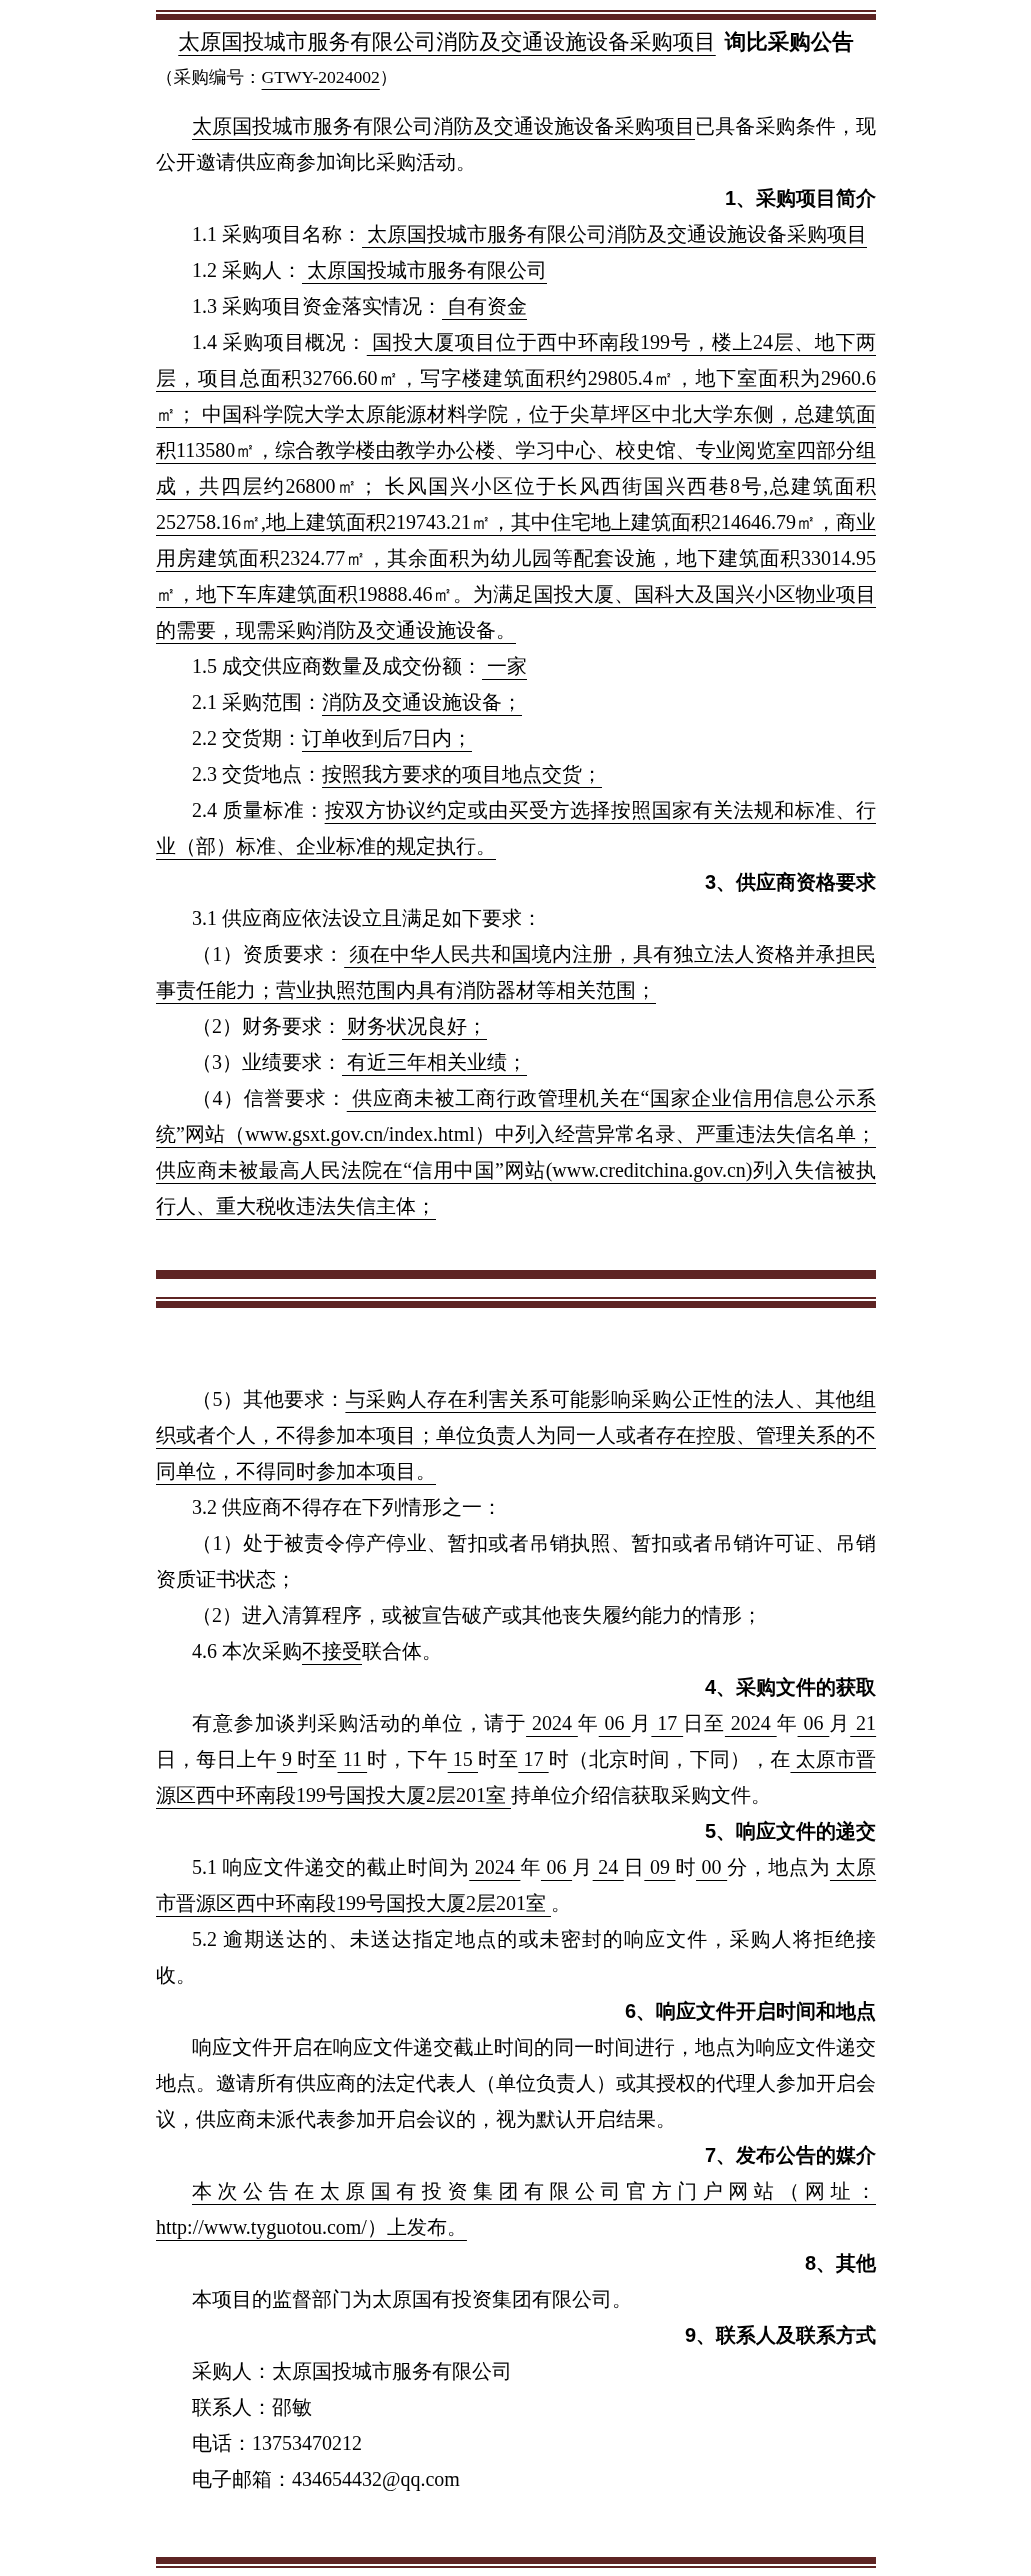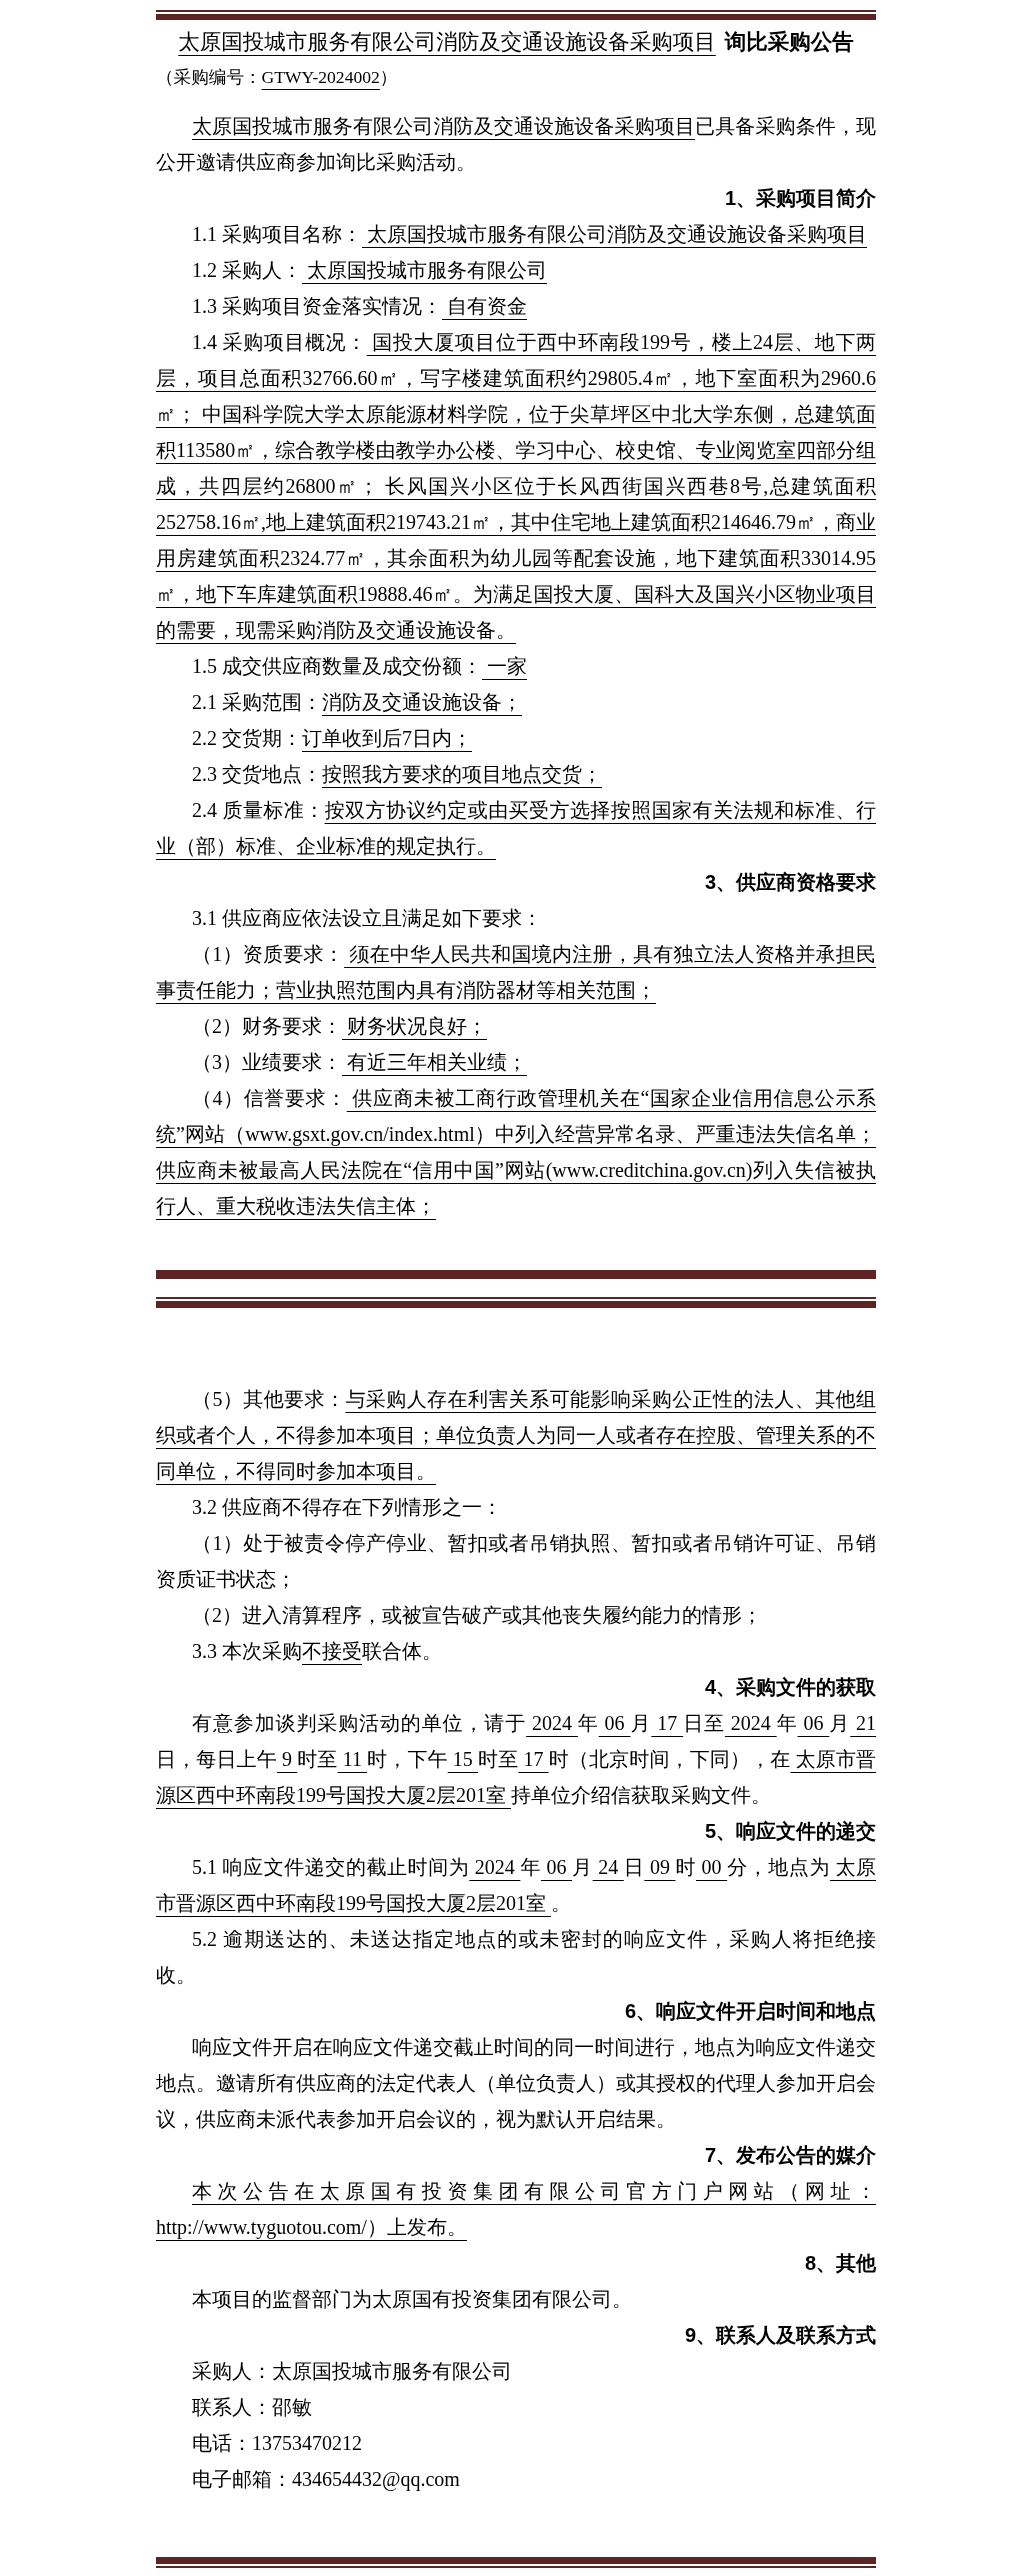--- a/index.html
+++ b/index.html
@@ -95,21 +95,21 @@
     <p class="indent"><span>（2）财务要求：</span><span class="u"> 财务状况良好； </span></p>
     <p class="indent"><span>（3）业绩要求：</span><span class="u"> 有近三年相关业绩； </span></p>
     <p class="indent"><span>（4）信誉要求：</span><span class="u"> 供应商未被工商行政管理机关在“国家企业信用信息公示系统”网站（www.gsxt.gov.cn/index.html）中列入经营异常名录、严重违法失信名单；供应商未被最高人民法院在“信用中国”网站(www.creditchina.gov.cn)列入失信被执行人、重大税收违法失信主体； </span></p>
   </div>
 
   <div class="content page2">
     <p class="indent"><span>（5）其他要求：</span><span class="u">与采购人存在利害关系可能影响采购公正性的法人、其他组织或者个人，不得参加本项目；单位负责人为同一人或者存在控股、管理关系的不同单位，不得同时参加本项目。 </span></p>
     <p class="indent"><span>3.2 供应商不得存在下列情形之一：</span></p>
     <p class="indent"><span>（1）处于被责令停产停业、暂扣或者吊销执照、暂扣或者吊销许可证、吊销资质证书状态；</span></p>
     <p class="indent"><span>（2）进入清算程序，或被宣告破产或其他丧失履约能力的情形；</span></p>
-    <p class="indent"><span>3.3 本次采购</span><span class="u">不接受</span><span>联合体。</span></p>
+    <p class="indent"><span>4.6 本次采购</span><span class="u">不接受</span><span>联合体。</span></p>
     <h2 class="sec">4、采购文件的获取</h2>
     <p class="indent"><span>有意参加谈判采购活动的单位，请于</span><span class="u"> 2024 </span><span>年</span><span class="u"> 06 </span><span>月</span><span class="u"> 17 </span><span>日至</span><span class="u"> 2024 </span><span>年</span><span class="u"> 06 </span><span>月</span><span class="u"> 21 </span><span>日，每日上午</span><span class="u"> 9 </span><span>时至</span><span class="u"> 11 </span><span>时，下午</span><span class="u"> 15 </span><span>时至</span><span class="u"> 17 </span><span>时（北京时间，下同），在</span><span class="u"> 太原市晋源区西中环南段199号国投大厦2层201室 </span><span>持单位介绍信获取采购文件。</span></p>
     <h2 class="sec">5、响应文件的递交</h2>
     <p class="indent"><span>5.1 响应文件递交的截止时间为</span><span class="u"> 2024 </span><span>年</span><span class="u"> 06 </span><span>月</span><span class="u"> 24 </span><span>日</span><span class="u"> 09 </span><span>时</span><span class="u"> 00 </span><span>分，地点为</span><span class="u"> 太原市晋源区西中环南段199号国投大厦2层201室 </span><span>。</span></p>
     <p class="indent"><span>5.2 逾期送达的、未送达指定地点的或未密封的响应文件，采购人将拒绝接收。</span></p>
     <h2 class="sec">6、响应文件开启时间和地点</h2>
     <p class="indent"><span>响应文件开启在响应文件递交截止时间的同一时间进行，地点为响应文件递交地点。邀请所有供应商的法定代表人（单位负责人）或其授权的代理人参加开启会议，供应商未派代表参加开启会议的，视为默认开启结果。</span></p>
     <h2 class="sec">7、发布公告的媒介</h2>
     <p class="indent"><span class="u">本次公告在太原国有投资集团有限公司官方门户网站（网址：http://www.tyguotou.com/）上发布。</span></p>
     <h2 class="sec">8、其他</h2>

